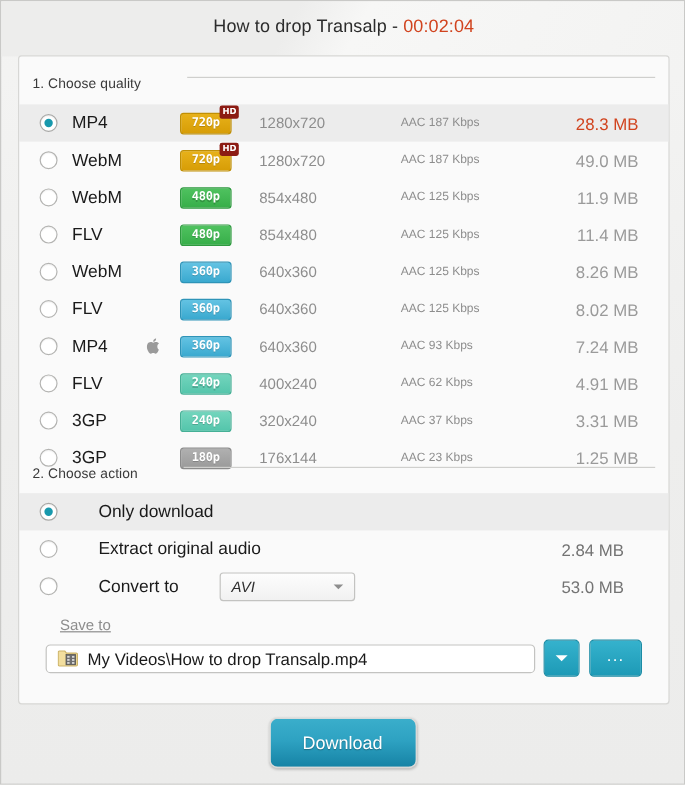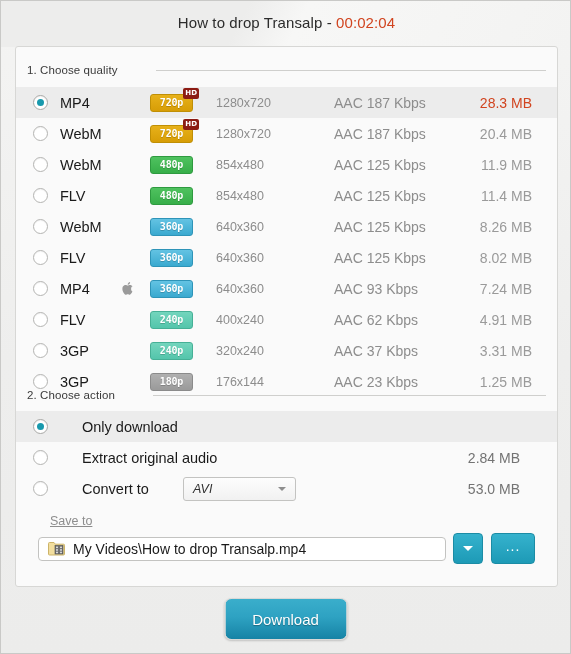--- a/index.html
+++ b/index.html
@@ -57,21 +57,21 @@
     background: #fafafa;
     border: 1px solid #d7d7d5;
     border-radius: 3px;
     box-sizing: border-box;
     z-index: 2;
   }
 
   
   .section-head {
     position: absolute; left: 11px; right: 11px;
-    display: flex; align-items: center;
+    display: flex; align-items: flex-start;
     font-size: 11.5px; color: #3a3a3a; gap: 29px;
   }
   .section-head .lbl { white-space: nowrap; padding-right: 9px; letter-spacing: .1px; }
   .section-head .rule { flex: 1; height: 1px; background: #cfcfcd; }
 
   
   .qlist { position: absolute; left: 0; top: 40px; width: 100%; }
   .qrow {
     position: relative;
     height: 31px;
@@ -151,21 +151,21 @@
     text-shadow: none;
   }
 
   .res {
     width: 118px; flex: 0 0 auto;
     font-size: 12.5px; color: #8d8d8d;
     white-space: nowrap;
   }
   .aud {
     width: 145px; flex: 0 0 auto;
-    font-size: 14px; color: #8d8d8d;
+    font-size: 10px; color: #8d8d8d;
     white-space: nowrap;
   }
   .size {
     flex: 1 1 auto;
     text-align: right;
     padding-right: 25px;
     font-size: 14px;
     color: #9a9a9a;
     white-space: nowrap;
   }
@@ -311,21 +311,21 @@
         </div>
         <div class="qrow">
           <span class="radio"></span>
           <span class="fmt">WebM</span>
           <span class="appleslot"></span>
           <span class="badgeslot">
             <span class="badge c720"><span>720p</span><span class="hdtag">HD</span></span>
           </span>
           <span class="res">1280x720</span>
           <span class="aud">AAC 187  Kbps</span>
-          <span class="size">20.4 MB</span>
+          <span class="size">49.0 MB</span>
         </div>
         <div class="qrow">
           <span class="radio"></span>
           <span class="fmt">WebM</span>
           <span class="appleslot"></span>
           <span class="badgeslot">
             <span class="badge c480"><span>480p</span></span>
           </span>
           <span class="res">854x480</span>
           <span class="aud">AAC 125  Kbps</span>

